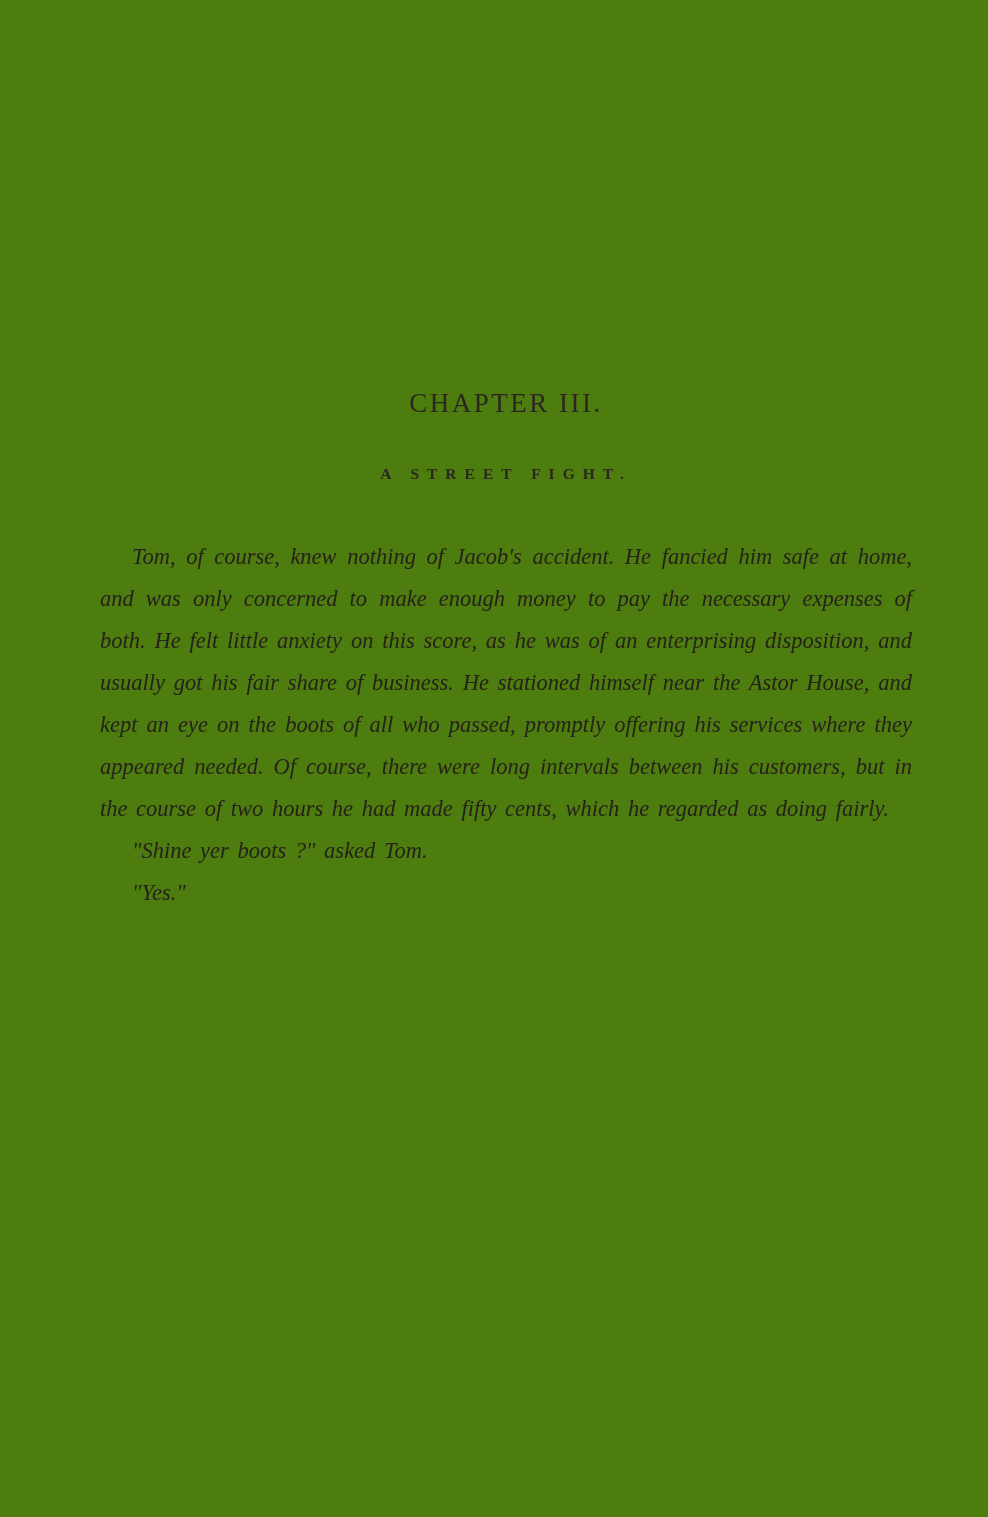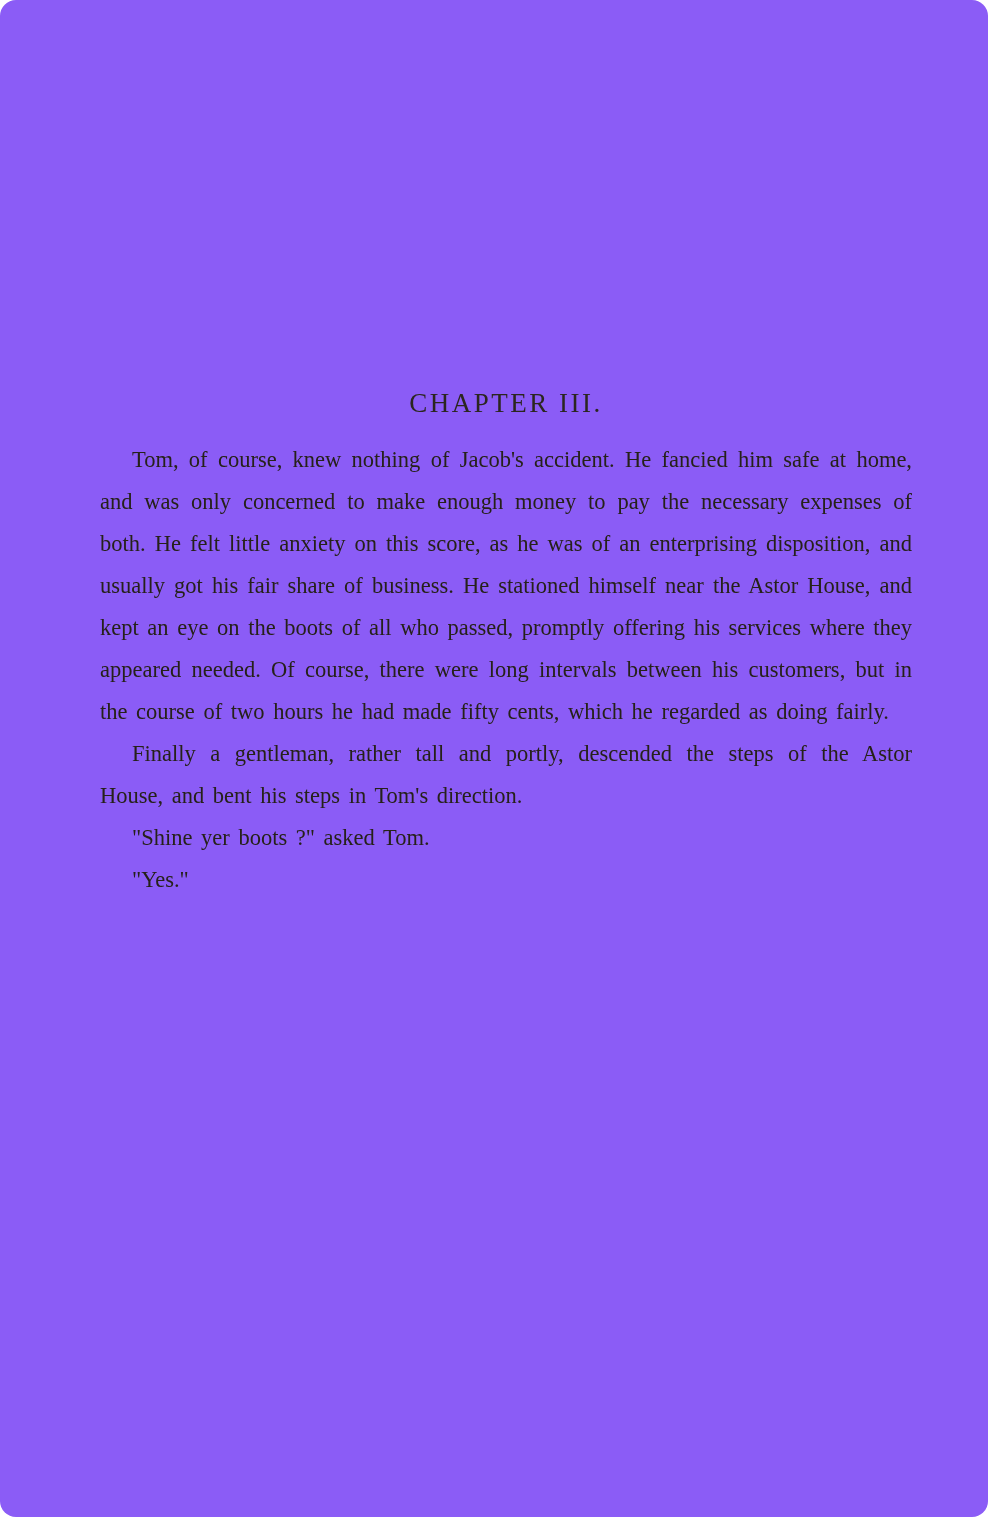--- a/index.html
+++ b/index.html
@@ -4,25 +4,24 @@
 <style>
   html, body {
     margin: 0;
     padding: 0;
     background: #ffffff;
   }
   .page {
     position: relative;
     width: 988px;
     height: 1517px;
-    background: #8b5cf6;
+    background: #4d7c0f;
     overflow: hidden;
     font-family: "Liberation Serif", "DejaVu Serif", serif;
     color: #262119;
-    border-radius: 16px;
   }
   .content {
     position: absolute;
     top: 0;
     left: 100px;
     width: 812px;
   }
   .chapter-title {
     margin: 388px 0 0 0;
     text-align: center;
@@ -35,38 +34,39 @@
   .chapter-subtitle {
     margin: 46px 0 0 0;
     text-align: center;
     font-size: 15.5px;
     font-weight: bold;
     letter-spacing: 8px;
     line-height: 1.2;
     color: #2b261f;
   }
   .body-text {
-    margin-top: 20px;
+    margin-top: 52px;
     font-size: 22.5px;
     line-height: 42px;
     text-align: justify;
     word-spacing: 3px;
+    font-style: italic;
   }
   .para {
     margin: 0;
     padding: 0;
     text-indent: 32px;
   }
 </style>
 </head>
 <body>
 
 <div class="page">
   <div class="content">
     <h1 class="chapter-title">CHAPTER III.</h1>
+    <h2 class="chapter-subtitle">A STREET FIGHT.</h2>
     <div class="body-text">
       <p class="para">Tom, of course, knew nothing of Jacob's accident.  He fancied him safe at home, and was only concerned to make enough money to pay the necessary expenses of both.  He felt little anxiety on this score, as he was of an enterprising disposition, and usually got his fair share of business.  He stationed himself near the Astor House, and kept an eye on the boots of all who passed, promptly offering his services where they appeared needed.  Of course, there were long intervals between his customers, but in the course of two hours he had made fifty cents, which he regarded as doing fairly.</p>
-      <p class="para">Finally a gentleman, rather tall and portly, descended the steps of the Astor House, and bent his steps in Tom's direction.</p>
       <p class="para">"Shine yer boots ?" asked Tom.</p>
       <p class="para">"Yes."</p>
     </div>
   </div>
 </div>
 
 </body></html>

